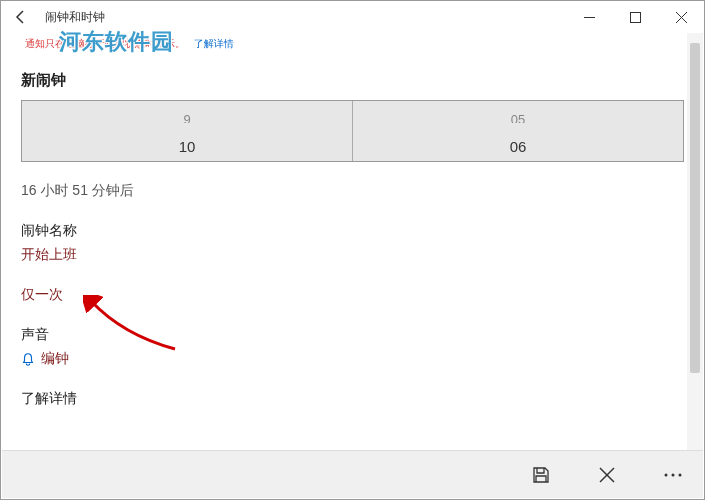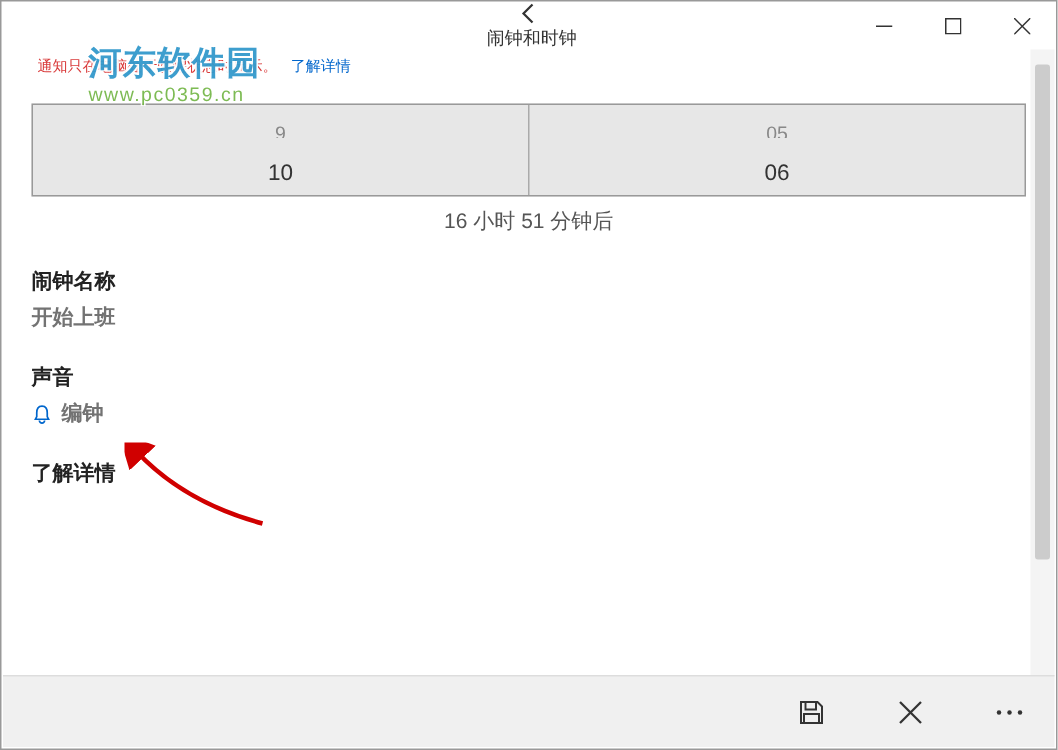--- a/index.html
+++ b/index.html
@@ -1,18 +1,18 @@
 <!DOCTYPE html>
 <html><head>
 <meta charset="utf-8">
 <style>
   * { margin: 0; padding: 0; box-sizing: border-box; font-family: "Microsoft YaHei", "Segoe UI", sans-serif; }
   body { width: 705px; height: 500px; background: #fff; position: relative; border: 1px solid #999; }
   
-  .titlebar { height: 32px; display: flex; align-items: center; position: relative; flex-direction: column; }
+  .titlebar { height: 32px; display: flex; align-items: center; position: relative; }
   .back-btn { width: 40px; height: 32px; display: flex; align-items: center; justify-content: center; font-size: 16px; color: #333; }
   .title-text { font-size: 12px; color: #333; margin-left: 4px; }
   .win-controls { position: absolute; right: 0; top: 0; display: flex; }
   .win-btn { width: 46px; height: 32px; display: flex; align-items: center; justify-content: center; font-size: 11px; color: #333; }
   
   .notice-bar { padding: 4px 20px 8px 24px; font-size: 10px; }
   .notice-red { color: #d93a3a; }
   .notice-link { color: #0066cc; margin-left: 6px; }
   
   .watermark { position: absolute; top: 26px; left: 58px; pointer-events: none; z-index: 5; opacity: 0.95; }
@@ -24,25 +24,25 @@
   .content { padding: 0 20px; }
   .section-title { font-size: 15px; font-weight: 600; color: #222; margin-top: 12px; }
   
   .time-picker { margin-top: 10px; border: 1px solid #999; background: #e7e7e7; }
   .time-row { display: flex; height: 30px; align-items: center; }
   .time-cell { flex: 1; text-align: center; font-size: 15px; color: #333; position: relative; }
   .time-row.faded .time-cell { color: #888; font-size: 13px; overflow: hidden; height: 14px; line-height: 0px; padding-top: 0; }
   .time-row.top .time-cell { line-height: 22px; }
   .divider { width: 1px; background: #aaa; height: 100%; }
   
-  .time-hint { text-align: center; font-size: 14px; color: #555; margin-top: 8px; }
+  .time-hint { font-size: 14px; color: #555; margin-top: 20px; }
   
-  .field-group { margin-top: 22px; font-weight: bold; }
+  .field-group { margin-top: 22px; }
   .field-label { font-size: 14px; color: #222; }
-  .field-value { font-size: 14px; color: #737373; margin-top: 6px; display: flex; align-items: center; gap: 6px; }
+  .field-value { font-size: 14px; color: #7f1d1d; margin-top: 6px; display: flex; align-items: center; gap: 6px; }
   
   .bell-icon { width: 14px; height: 14px; }
   
   .arrow-annotation { position: absolute; left: 82px; top: 294px; pointer-events: none; z-index: 10; }
   
   .toolbar { position: absolute; left: 1px; right: 1px; bottom: 1px; height: 48px; background: #f0f0f0; border-top: 1px solid #ddd; display: flex; justify-content: flex-end; align-items: center; padding-right: 10px; gap: 26px; }
   .tool-btn { width: 40px; height: 40px; display: flex; align-items: center; justify-content: center; font-size: 18px; color: #333; }
   
   .scrollbar { position: absolute; right: 1px; top: 32px; bottom: 49px; width: 16px; background: #f4f4f4; }
   .scroll-thumb { position: absolute; left: 3px; right: 3px; top: 10px; height: 330px; background: #ccc; border-radius: 2px; }
@@ -72,29 +72,29 @@
       <svg width="11" height="11" viewBox="0 0 11 11">
           <line x1="0" y1="0" x2="11" y2="11" stroke="#333" stroke-width="1"></line>
           <line x1="11" y1="0" x2="0" y2="11" stroke="#333" stroke-width="1"></line>
         </svg>
     </div>
   </div>
 </div>
 
 <div class="watermark">
   <div class="wm1">河东软件园</div>
-  <div class="wm2">www.pc0359.cn</div>
 </div>
 
 <div class="notice-bar">
   <span class="notice-red">通知只在电脑处于唤醒状态时显示。</span>
   <span class="notice-link">了解详情</span>
 </div>
 
 <div class="content">
+  <div class="section-title">新闹钟</div>
 
   <div class="time-picker">
     <div class="time-row faded top">
       <div class="time-cell">9</div>
       <div class="divider"></div>
       <div class="time-cell">05</div>
     </div>
     <div class="time-row">
       <div class="time-cell">10</div>
       <div class="divider"></div>
@@ -103,20 +103,21 @@
   </div>
 
   <div class="time-hint">16 小时 51 分钟后</div>
 
   <div class="field-group">
     <div class="field-label">闹钟名称</div>
     <div class="field-value">开始上班</div>
   </div>
 
   <div class="field-group">
+    <div class="field-value">仅一次</div>
   </div>
 
   <div class="field-group">
     <div class="field-label">声音</div>
     <div class="field-value">
       <svg class="bell-icon" viewBox="0 0 16 16">
         <path d="M8 2 C5 2 4 4 4 7 L4 10 L3 12 L13 12 L12 10 L12 7 C12 4 11 2 8 2 Z M6 13 C6 14 7 15 8 15 C9 15 10 14 10 13" stroke="#0066cc" stroke-width="1.3" fill="none"></path>
       </svg>
       <span>编钟</span>
     </div>

